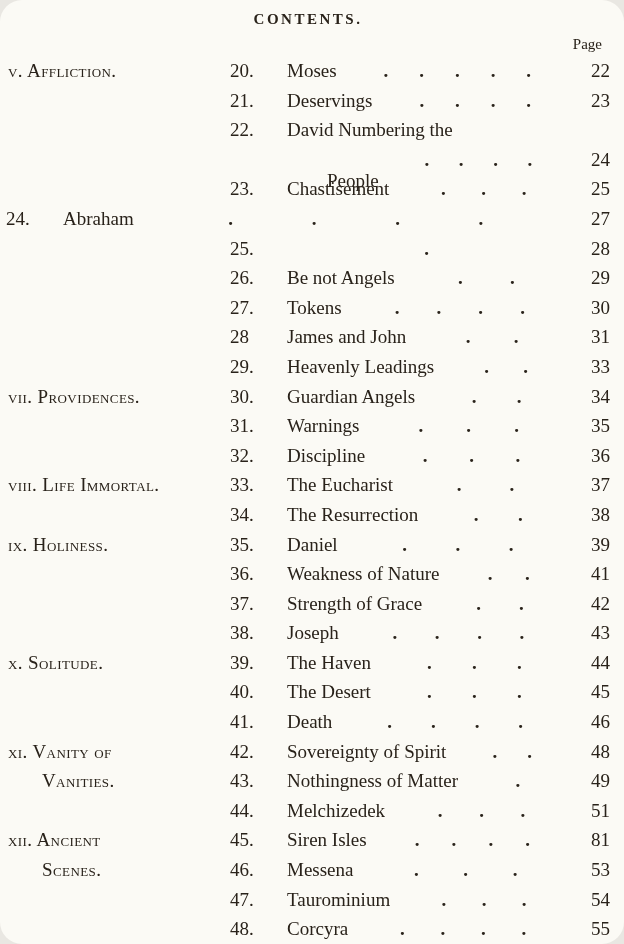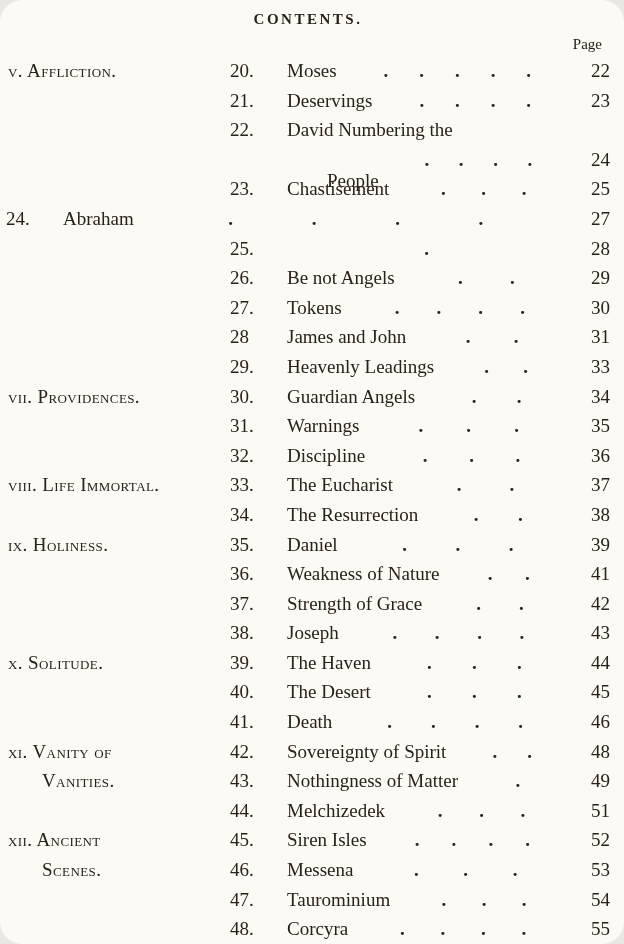--- a/index.html
+++ b/index.html
@@ -359,21 +359,21 @@
       <div class="row">
         <span class="sec">xii. Ancient</span>
         <span class="num">45.</span>
         <span class="title">Siren Isles</span>
         <span class="dots">
           <span class="dot">.</span>
           <span class="dot">.</span>
           <span class="dot">.</span>
           <span class="dot">.</span>
         </span>
-        <span class="pageno">52</span>
+        <span class="pageno">81</span>
       </div>
       <div class="row">
         <span class="sec cont">Scenes.</span>
         <span class="num">46.</span>
         <span class="title">Messena</span>
         <span class="dots">
           <span class="dot">.</span>
           <span class="dot">.</span>
           <span class="dot">.</span>
         </span>

